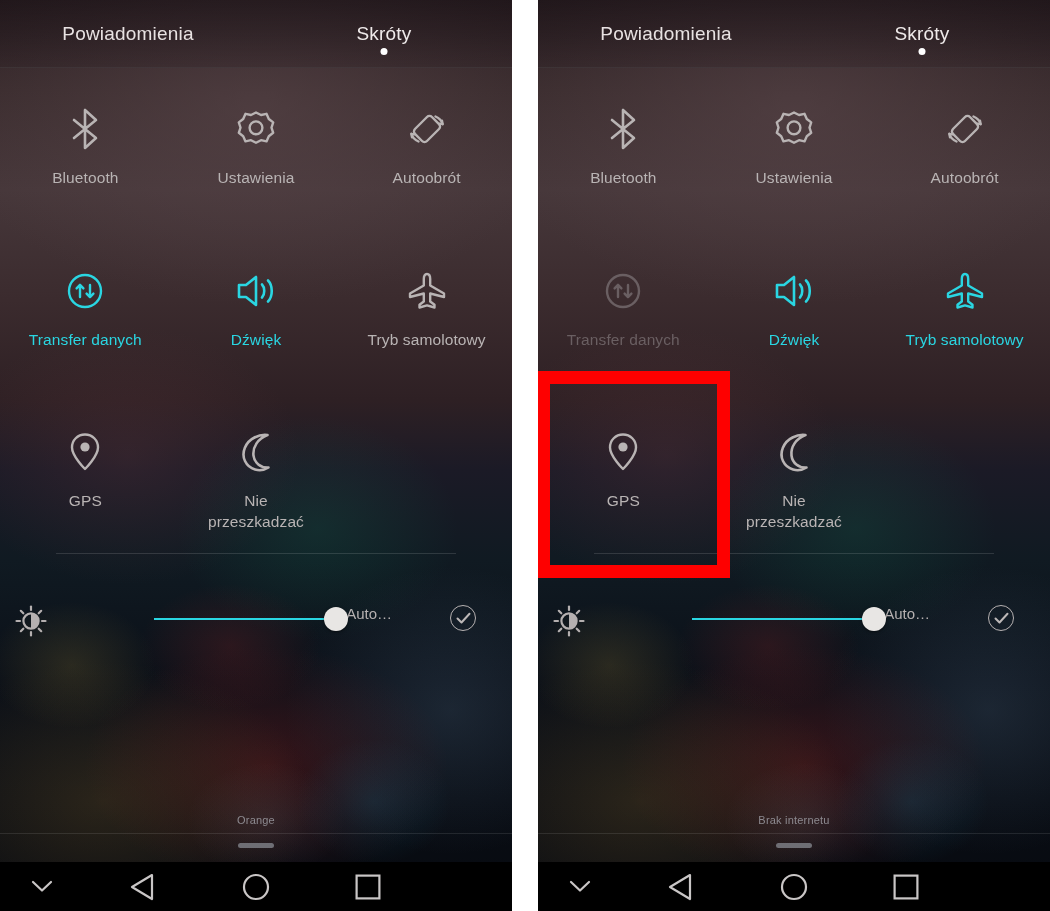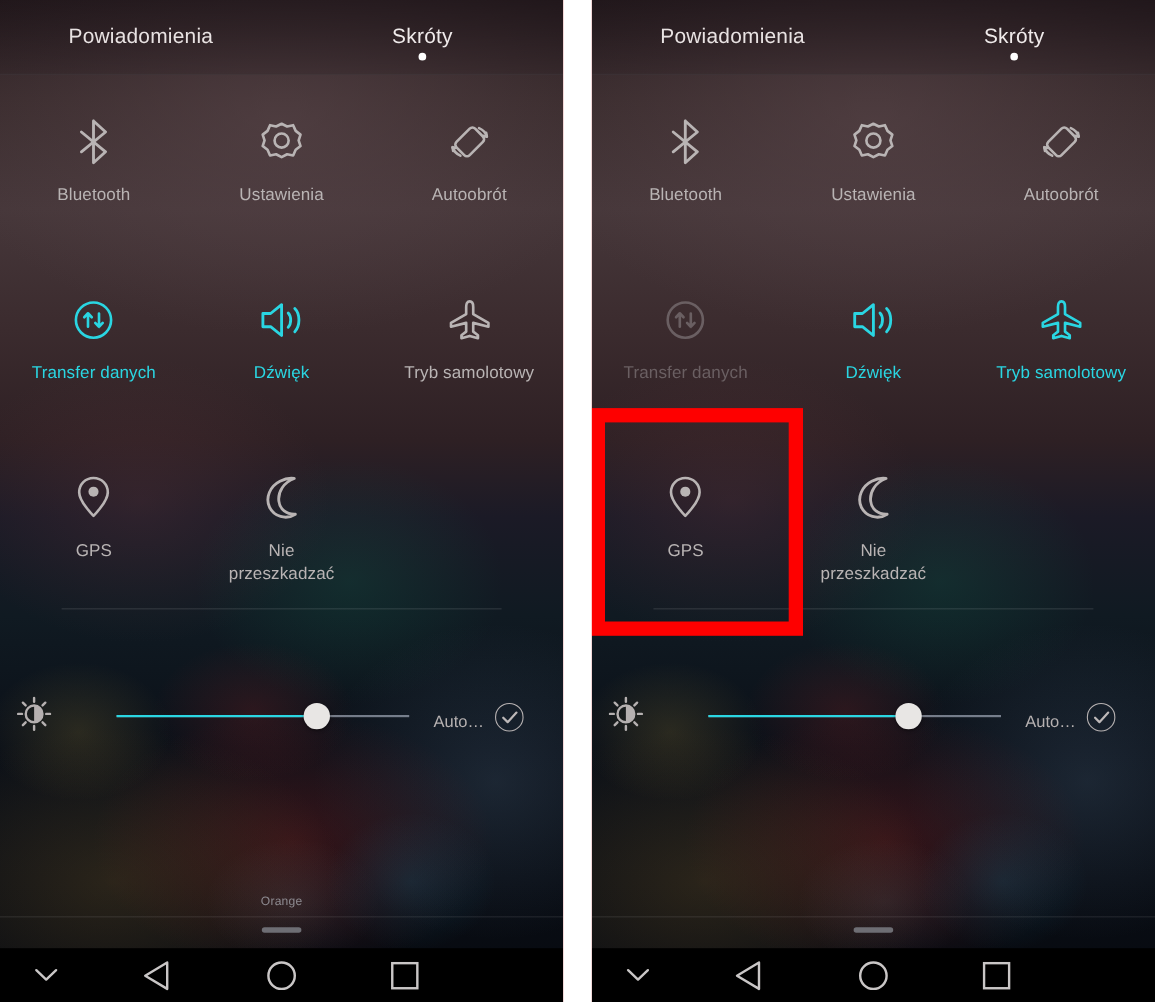--- a/index.html
+++ b/index.html
@@ -1,19 +1,19 @@
 <!DOCTYPE html>
 <html><head>
 <meta charset="utf-8">
 <style>
   * { box-sizing: border-box; margin:0; padding:0; }
   html,body { width:1050px; height:911px; background:#ffffff; overflow:hidden; }
   body { font-family:"Liberation Sans", sans-serif; }
 
-  .stage { position:relative; width:1050px; height:911px; background:#ef4444; }
+  .stage { position:relative; width:1050px; height:911px; background:#0ea5e9; }
 
   
   .panel {
     position:absolute; top:0; height:911px; width:512px;
     overflow:hidden;
     background:#140d10;
   }
   .panel.left  { left:0; }
   .panel.right { left:538px; width:512px; }
 
@@ -90,21 +90,21 @@
 
   
   .divider {
     position:absolute; left:56px; right:56px; top:553px; height:1px;
     background:rgba(255,255,255,.13);
   }
 
   
   .bright {
     position:absolute; left:0; right:0; top:605px; height:60px;
-    display:flex; align-items:flex-end;
+    display:flex; align-items:flex-start;gap:48px;
   }
   .bright .sunicon { width:62px; display:flex; justify-content:center; }
   .bright .track {
     position:relative; flex:1; height:28px; margin:0 6px 0 0;
     display:flex; align-items:center;
   }
   .bright .trk-bg {
     position:absolute; left:44px; right:12px; height:2px;
     background:rgba(200,210,225,.55);
   }
@@ -456,20 +456,21 @@
         <span class="knob"></span>
       </span>
       <span class="autolbl">Auto…</span>
       <span class="autochk">
         <svg width="15" height="13" viewBox="0 0 15 13" fill="none" stroke="#bdb8b8" stroke-width="2" stroke-linecap="round" stroke-linejoin="round">
           <path d="M1.5 6.5 L5.5 10.5 L13.5 1.8"></path>
         </svg>
       </span>
     </div>
 
+    <div class="carrier">Brak internetu</div>
     <div class="hairline"></div>
     <div class="handle"></div>
 
     <div class="navbar">
       <span class="navbtn chev">
         <svg width="22" height="13" viewBox="0 0 22 13" fill="none" stroke="#c9c6c6" stroke-width="2.2" stroke-linecap="round" stroke-linejoin="round">
           <path d="M2 2 L11 10.5 L20 2"></path>
         </svg>
       </span>
       <span class="navbtn back">

